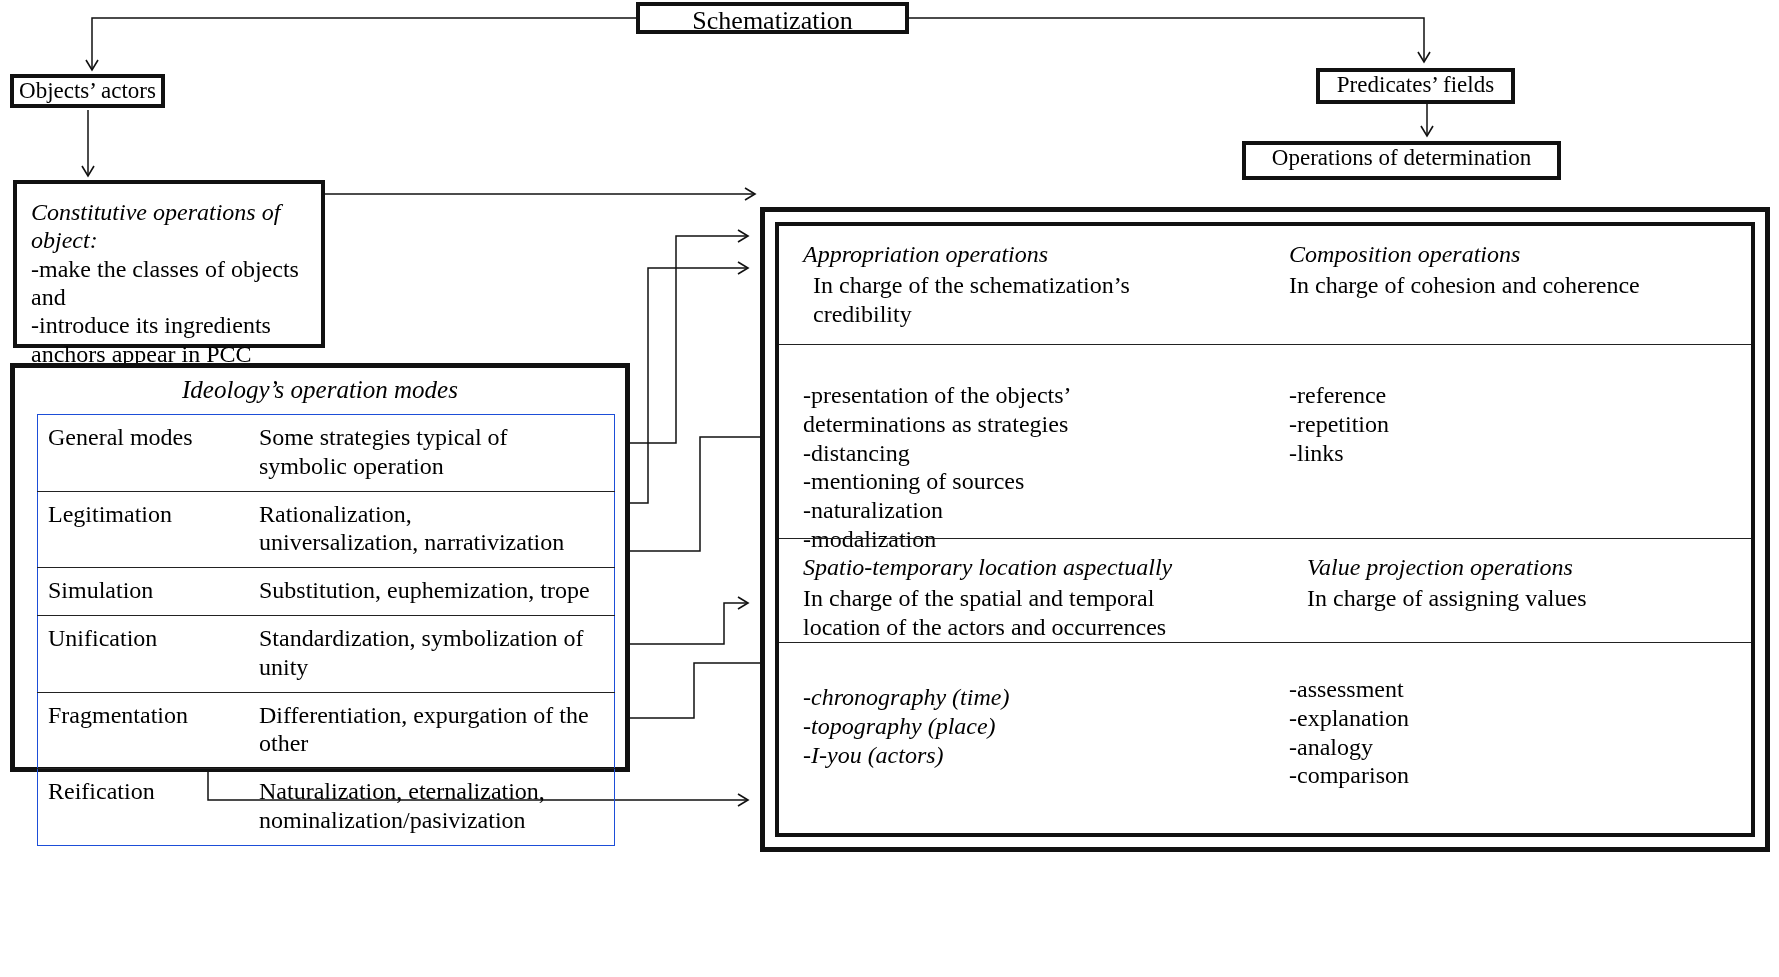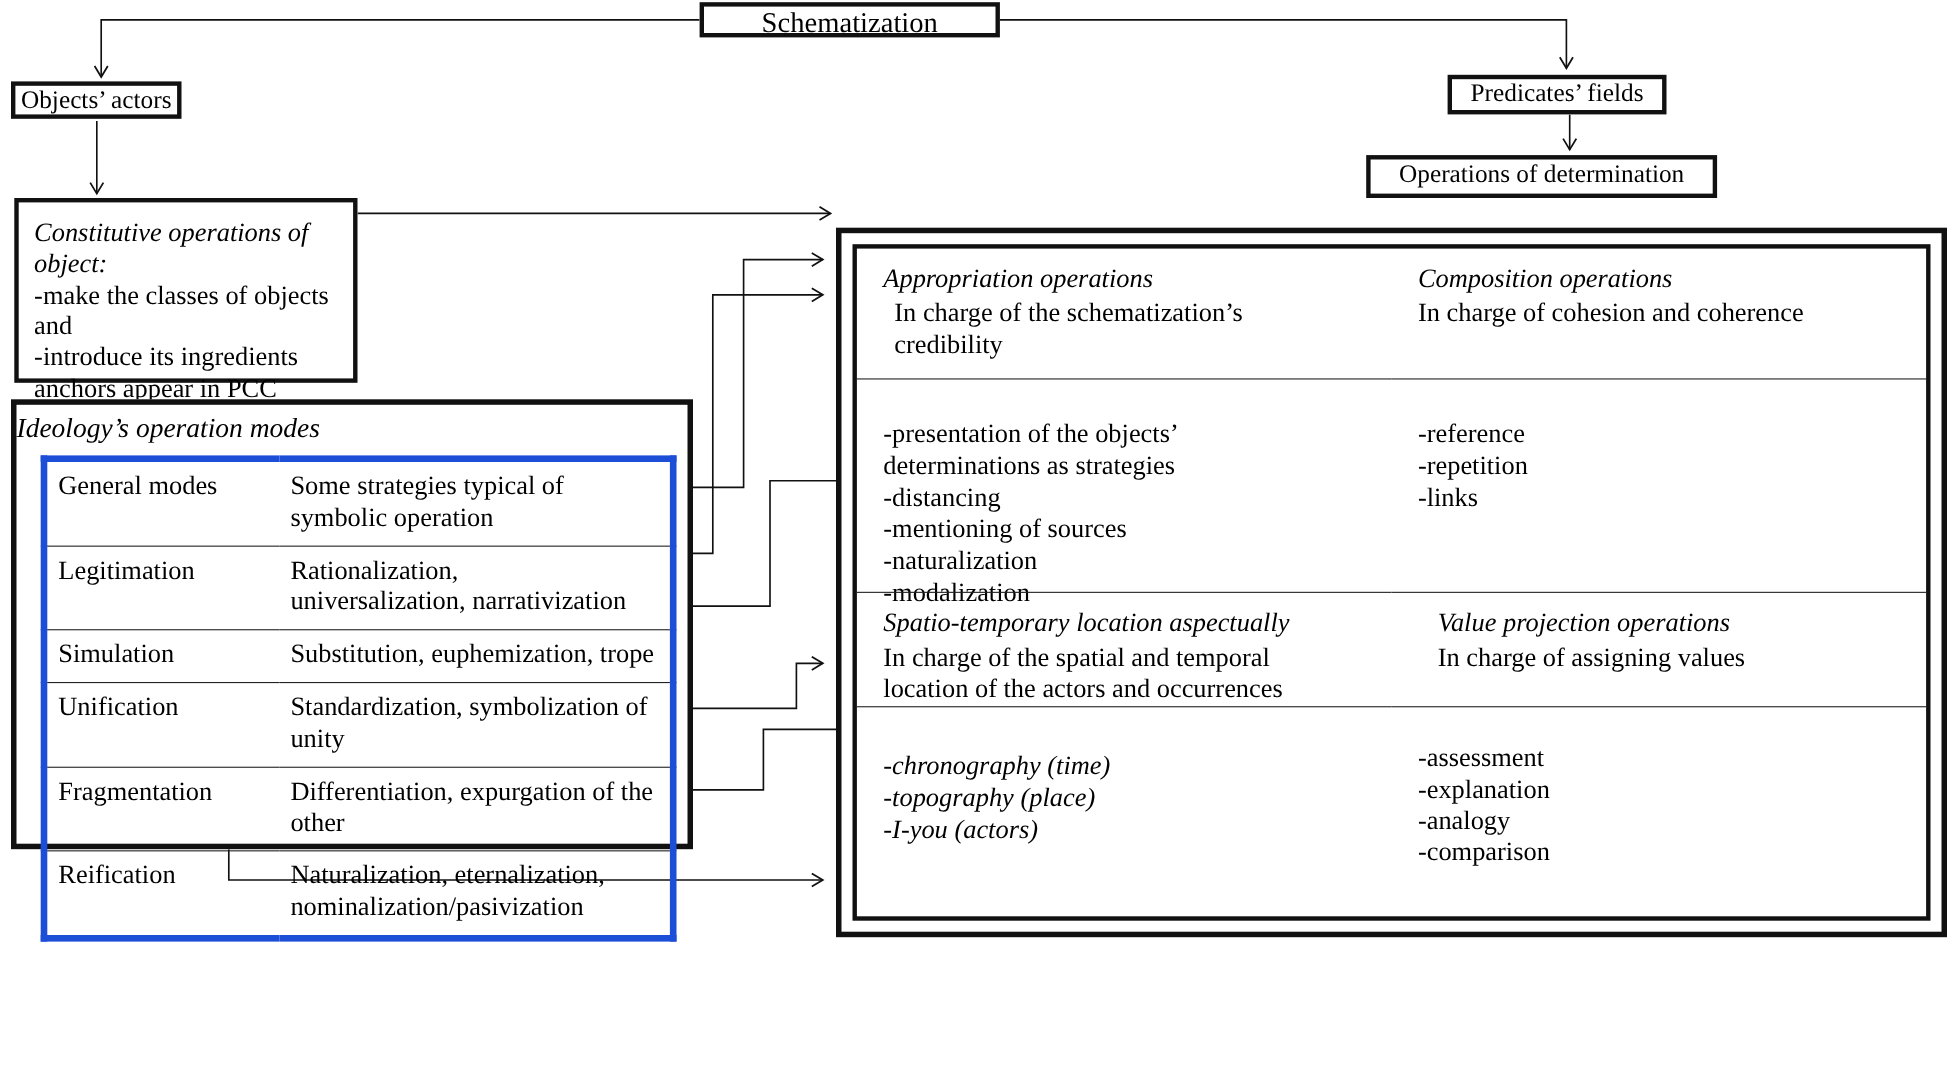--- a/index.html
+++ b/index.html
@@ -13,22 +13,22 @@
   .ctr{display:flex;align-items:flex-start;justify-content:center;text-align:center;}
 
   .t-sch{font-size:26px;}
   .t-small{font-size:23px;}
   .t-body{font-size:24px;line-height:1.18;}
   .ital{font-style:italic;}
 
   svg.lines{position:absolute;left:0;top:0;width:1779px;height:977px;pointer-events:none;}
 
   
-  .idl-title{position:absolute;left:0;right:0;top:8px;text-align:left;font-style:italic;font-size:25px;}
-  .idl-table{position:absolute;left:22px;top:46px;width:578px;border:6px solid #1d4ed8;border-collapse:collapse;}
+  .idl-title{position:absolute;left:0;right:0;top:8px;text-align:center;font-style:italic;font-size:25px;}
+  .idl-table{position:absolute;left:22px;top:46px;width:578px;border:1px solid #1d4ed8;border-collapse:collapse;}
   .idl-table td{border-top:1px solid #222;vertical-align:top;padding:8px 6px 10px 10px;font-size:24px;line-height:1.2;}
   .idl-table tr:first-child td{border-top:none;}
   .idl-table td.k{width:195px;}
 
   
   .qgrid{position:absolute;left:0;top:0;right:0;bottom:0;display:grid;grid-template-columns:1fr 1fr;grid-template-rows:118px 194px 104px 162px;}
   .qcell{box-sizing:border-box;padding:14px 0 0 24px;font-size:24px;line-height:1.2;}
   .rowline{border-top:1px solid #222;}
   .qhead{font-style:italic;margin-bottom:2px;}
   .qsub{display:block;}

